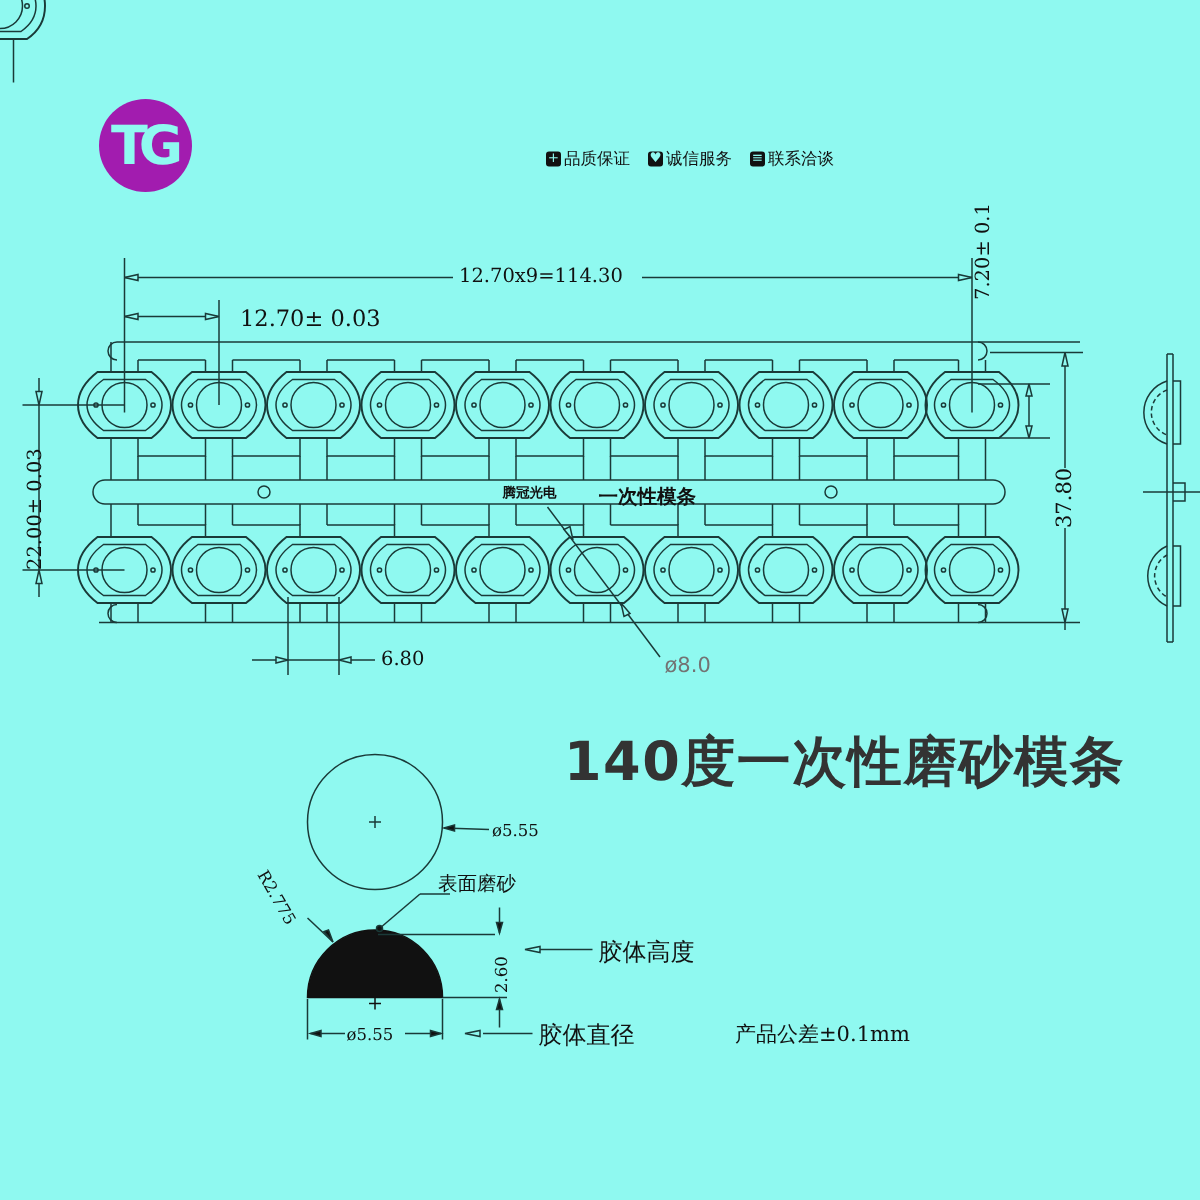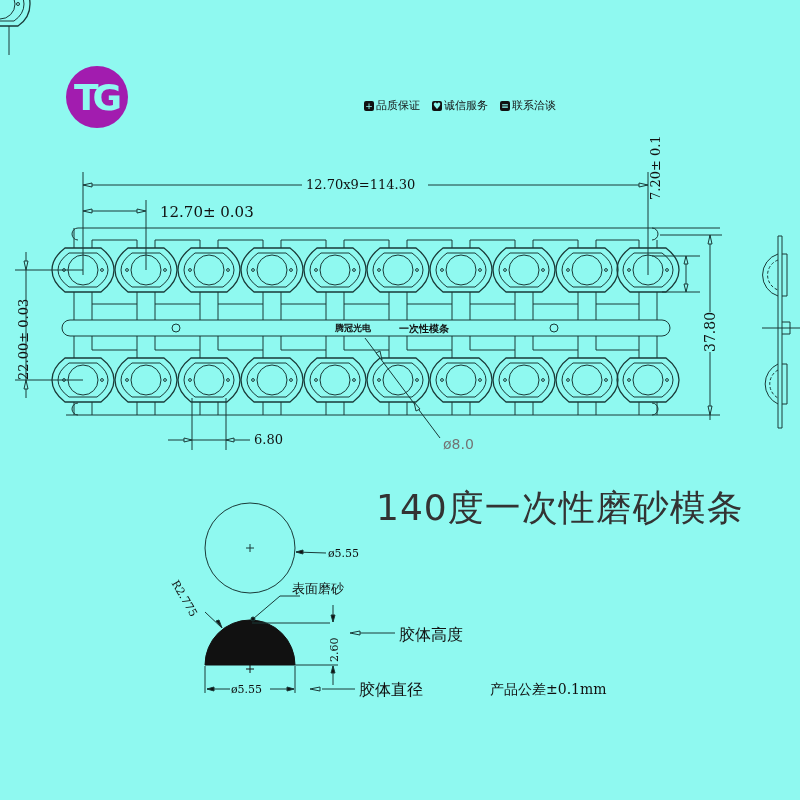--- a/index.html
+++ b/index.html
@@ -22,21 +22,21 @@
     font-size: 46px; letter-spacing: 2px; color: #111;
     text-shadow: 1px 1px 0 #333;
   }
   .badges { position: absolute; left: 364px; top: 98px; display: flex; gap: 12px;
     font-family: "DejaVu Sans", sans-serif; font-size: 11px; }
   .badge { display: flex; align-items: center; gap: 2px; }
   .badge-icon { width: 10px; height: 10px; background: #111; color: #8ff9f0; font-size: 9px;
     line-height: 10px; text-align: center; border-radius: 2px; }
   svg { position: absolute; left: 0; top: 0; }
   .title { position: absolute; left: 376px; top: 484px; font-size: 36px;
-    font-family: "DejaVu Sans", sans-serif; font-weight: 400; color: #333; letter-spacing: 1px; }
+    font-family: "DejaVu Sans", sans-serif; font-weight: 700; color: #333; letter-spacing: 1px; }
   .lbl { position: absolute; font-family: "DejaVu Serif", serif; color: #111; }
 </style>
 </head>
 <body>
 
 <div class="logo">
   <div class="logo-mark">TG</div>
 </div>
 
 <div class="badges">
@@ -215,21 +215,21 @@
 </svg>
 
 <div class="lbl" style="left:306px; top:177px; font-size:13px;">12.70x9=114.30</div>
 <div class="lbl" style="left:160px; top:203px; font-size:15px;">12.70± 0.03</div>
 <div class="lbl" style="left:648px; top:200px; font-size:13px; transform: rotate(-90deg); transform-origin:left top; white-space:nowrap;">7.20± 0.1</div>
 <div class="lbl" style="left:16px; top:380px; font-size:13px; transform: rotate(-90deg); transform-origin:left top; white-space:nowrap;">22.00± 0.03</div>
 <div class="lbl" style="left:702px; top:352px; font-size:14px; transform: rotate(-90deg); transform-origin:left top; white-space:nowrap; background:#8ff9f0;">37.80</div>
 <div class="lbl" style="left:254px; top:432px; font-size:13px;">6.80</div>
 <div class="lbl" style="left:443px; top:436px; font-size:14px; font-family:'DejaVu Sans', sans-serif; color:#737373;">ø8.0</div>
 <div class="lbl" style="left:335px; top:322px; font-size:9px; font-weight:bold; font-family:'DejaVu Sans', sans-serif;">腾冠光电</div>
-<div class="lbl" style="left:399px; top:322px; font-size:10px; font-weight:bold; font-family:Liberation Serif, serif;">一次性模条</div>
+<div class="lbl" style="left:399px; top:322px; font-size:13px; font-weight:bold; font-family:Liberation Serif, serif;">一次性模条</div>
 
 <div class="title">140度一次性磨砂模条</div>
 
 <div class="lbl" style="left:328px; top:547px; font-size:11px;">ø5.55</div>
 <div class="lbl" style="left:180px; top:578px; font-size:11px; transform: rotate(60deg); transform-origin:left top; white-space:nowrap;">R2.775</div>
 <div class="lbl" style="left:292px; top:580px; font-size:13px;">表面磨砂</div>
 <div class="lbl" style="left:328px; top:662px; font-size:11px; transform: rotate(-90deg); transform-origin:left top; white-space:nowrap; background:#8ff9f0;">2.60</div>
 <div class="lbl" style="left:399px; top:625px; font-size:16px;">胶体高度</div>
 <div class="lbl" style="left:231px; top:683px; font-size:11px;">ø5.55</div>
 <div class="lbl" style="left:359px; top:680px; font-size:16px;">胶体直径</div>

